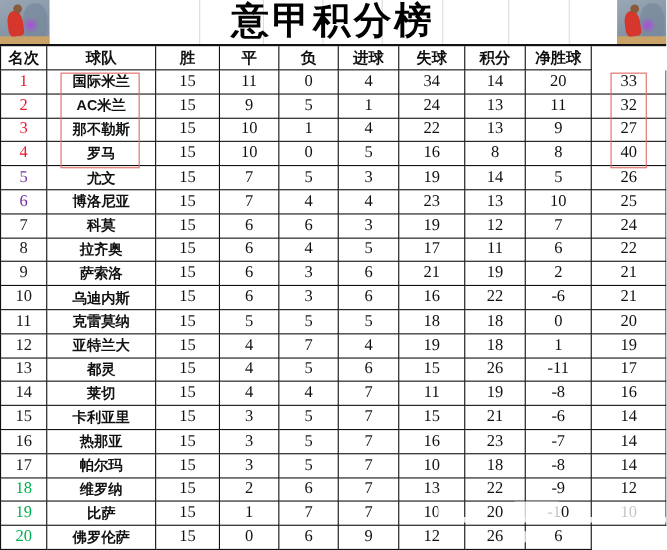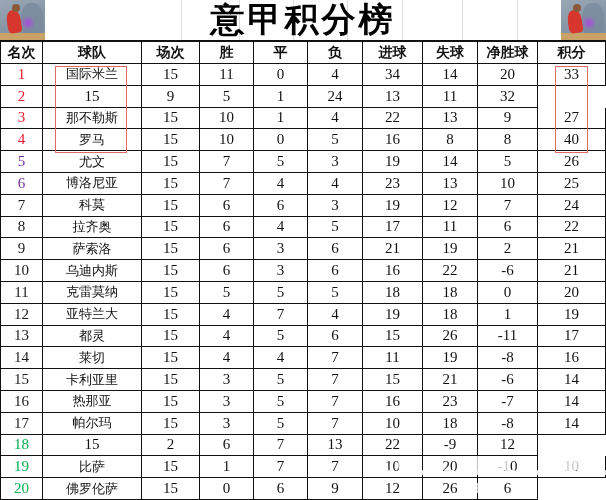--- a/index.html
+++ b/index.html
@@ -29,21 +29,21 @@
   
   .table{position:absolute;left:0;top:42px;width:535px;}
   .trow,.hrow{display:grid;grid-template-columns:43px 99px 58px 54px 54px 55px 60px 55px 60px 68px;}
   .hrow{height:22px;}
   .trow{height:21.8px;}
   .cell{box-sizing:border-box;border-right:1px solid #111;border-bottom:1px solid #111;
         display:flex;align-items:center;justify-content:center;
         font-size:15px;overflow:hidden;white-space:nowrap;}
   .cell.c0{border-left:1px solid #111;}
   .hrow .cell{font-weight:bold;font-size:14px;}
-  .cell.team{font-family:"Liberation Sans", sans-serif;font-weight:normal;font-size:13px;}
+  .cell.team{font-family:"Liberation Sans", sans-serif;font-weight:bold;font-size:13px;}
 
   
   .hl-box{position:absolute;border:1px solid #e06a66;background:transparent;pointer-events:none;}
   .hl-teams{left:55px;top:66px;width:70px;height:85px;}
   .hl-points{left:555px;top:66px;width:31px;height:85px;}
 
   
   .wm{position:absolute;pointer-events:none;}
   .wm-line{left:368px;top:470px;width:238px;height:0;border-top:5px dashed rgba(255,255,255,0.85);}
   .wm-blob{background:rgba(255,255,255,0.75);border-radius:3px;}
@@ -75,44 +75,44 @@
       <div class="player"></div>
       <div class="head"></div>
       <div class="spark"></div>
     </div>
   </div>
 
   <div class="table">
     <div class="hrow" id="hdr-row">
         <div class="cell c0">名次</div>
         <div class="cell c1">球队</div>
-        <div class="cell c2">场次</div>
         <div class="cell c3">胜</div>
         <div class="cell c4">平</div>
         <div class="cell c5">负</div>
         <div class="cell c6">进球</div>
         <div class="cell c7">失球</div>
+        <div class="cell c9">积分</div>
         <div class="cell c8">净胜球</div>
-        <div class="cell c9">积分</div>
       </div>
     <div id="tbody">
         <div class="trow">
           <div class="cell c0" style="color: rgb(232, 25, 44);">1</div>
           <div class="cell c1 team">国际米兰</div>
           <div class="cell c2">15</div>
           <div class="cell c3">11</div>
           <div class="cell c4">0</div>
           <div class="cell c5">4</div>
           <div class="cell c6">34</div>
           <div class="cell c7">14</div>
           <div class="cell c8">20</div>
           <div class="cell c9">33</div>
         </div>
         <div class="trow">
           <div class="cell c0" style="color: rgb(232, 25, 44);">2</div>
+          <div class="cell c1 team">AC米兰</div>
           <div class="cell c2">15</div>
           <div class="cell c3">9</div>
           <div class="cell c4">5</div>
           <div class="cell c5">1</div>
           <div class="cell c6">24</div>
           <div class="cell c7">13</div>
           <div class="cell c8">11</div>
           <div class="cell c9">32</div>
         </div>
         <div class="trow">
@@ -290,20 +290,21 @@
           <div class="cell c3">3</div>
           <div class="cell c4">5</div>
           <div class="cell c5">7</div>
           <div class="cell c6">10</div>
           <div class="cell c7">18</div>
           <div class="cell c8">-8</div>
           <div class="cell c9">14</div>
         </div>
         <div class="trow">
           <div class="cell c0" style="color: rgb(0, 176, 80);">18</div>
+          <div class="cell c1 team">维罗纳</div>
           <div class="cell c2">15</div>
           <div class="cell c3">2</div>
           <div class="cell c4">6</div>
           <div class="cell c5">7</div>
           <div class="cell c6">13</div>
           <div class="cell c7">22</div>
           <div class="cell c8">-9</div>
           <div class="cell c9">12</div>
         </div>
         <div class="trow">

